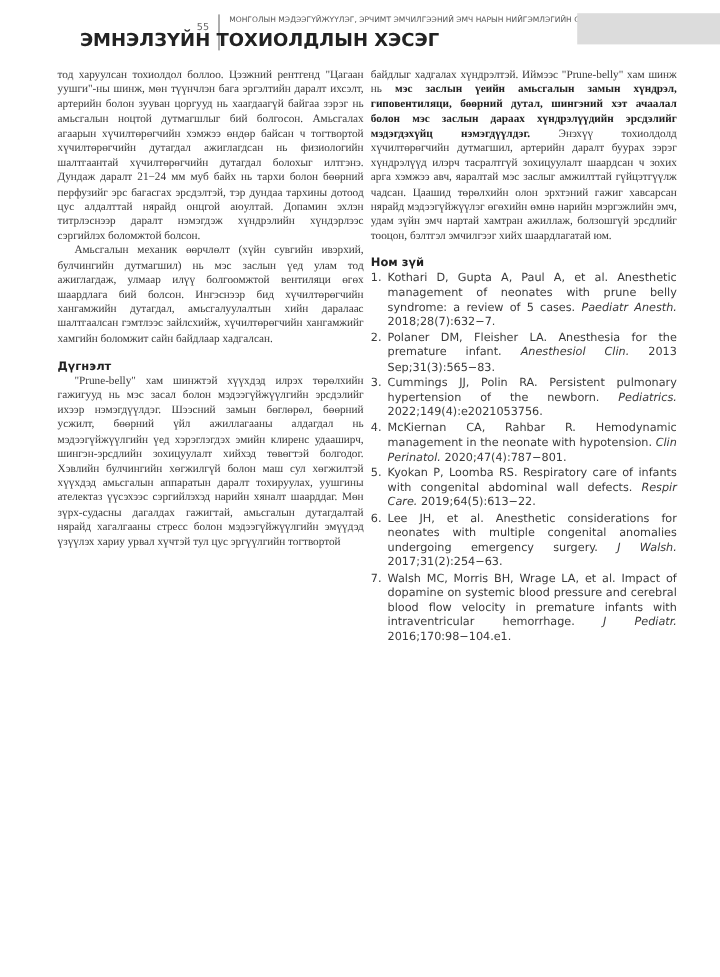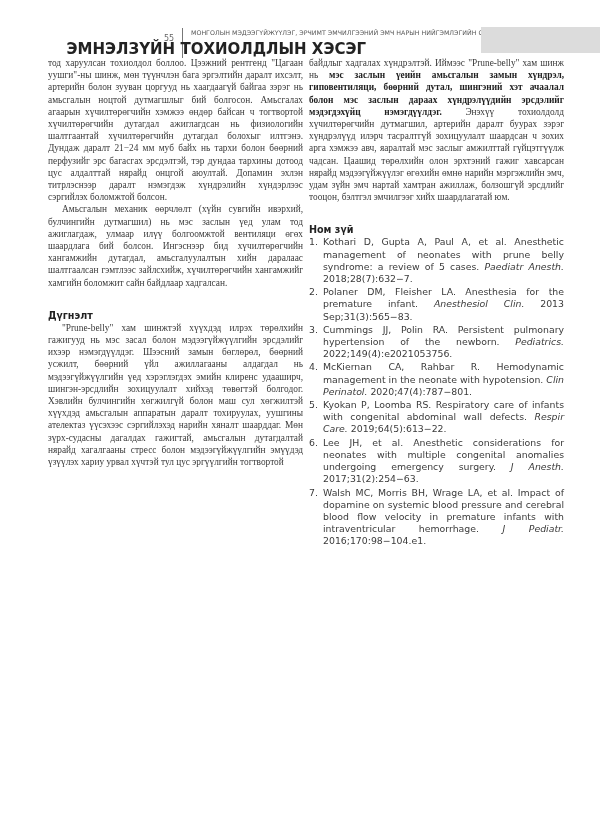--- a/index.html
+++ b/index.html
@@ -1,29 +1,29 @@
 <!DOCTYPE html>
 <html><head>
   <meta charset="utf-8">
   <style>
     html, body { margin: 0; padding: 0; background: #ffffff; }
     body { width: 600px; height: 814px; position: relative; overflow: hidden;
            font-family: "DejaVu Sans", sans-serif; color: #333; }
-    .header { position: absolute; top: 20px; left: 0; width: 492px; height: 40px; }
+    .header { position: absolute; top: 4px; left: 0; width: 492px; height: 40px; }
     .page-num { position: absolute; left: 164px; top: 14px; font-size: 8px; color: #666; }
     .vrule { position: absolute; left: 182px; top: 8px; width: 1px; height: 30px; background: #777; }
     .journal { position: absolute; left: 191px; top: 9px; font-size: 6.3px; color: #555; letter-spacing: 0; white-space: nowrap; }
     .section { position: absolute; right: 126px; top: 20px; font-size: 15px; font-weight: bold; color: #222; white-space: nowrap; }
     .graybar { position: absolute; left: 481px; top: 7px; width: 119px; height: 26px; background: #dcdcdc; }
     .col { position: absolute; top: 57px; width: 255px; font-size: 9.35px; line-height: 12.2px; text-align: justify; color: #3a3a3a; }
     .col.left { left: 48px; }
     .col.right { left: 309px; }
     .col p { margin: 0; font-family: Liberation Serif, serif; }
     .col p.indent { text-indent: 14px; }
-    .col h3 { margin: 20px 0 0 0; font-size: 9.6px; font-weight: bold; color: #222; line-height: 13px; }
+    .col h3 { margin: 10px 0 0 0; font-size: 9.6px; font-weight: bold; color: #222; line-height: 13px; }
     .bold { font-weight: bold; color: #222; }
     ol.refs { margin: 0; padding: 0 0 0 14px; list-style: none; }
     ol.refs li { position: relative; margin: 0 0 1px 0; }
     ol.refs li .num { position: absolute; left: -14px; }
     em { font-style: italic; }
   </style>
 </head>
 <body>
 
 <div class="header">
@@ -43,16 +43,16 @@
 
 <div class="col right">
   <p><span>байдлыг хадгалах хүндрэлтэй. Иймээс "Prune-belly" хам шинж нь </span><span class="bold">мэс заслын үеийн амьсгалын замын хүндрэл, гиповентиляци, бөөрний дутал, шингэний хэт ачаалал болон мэс заслын дараах хүндрэлүүдийн эрсдэлийг мэдэгдэхүйц нэмэгдүүлдэг.</span><span> Энэхүү тохиолдолд хүчилтөрөгчийн дутмагшил, артерийн даралт буурах зэрэг хүндрэлүүд илэрч тасралтгүй зохицуулалт шаардсан ч зохих арга хэмжээ авч, яаралтай мэс заслыг амжилттай гүйцэтгүүлж чадсан. Цаашид төрөлхийн олон эрхтэний гажиг хавсарсан нярайд мэдээгүйжүүлэг өгөхийн өмнө нарийн мэргэжлийн эмч, удам зүйн эмч нартай хамтран ажиллаж, болзошгүй эрсдлийг тооцон, бэлтгэл эмчилгээг хийх шаардлагатай юм.</span></p>
   <h3>Ном зүй</h3>
   <ol class="refs">
     <li><span class="num">1.</span><span>Kothari D, Gupta A, Paul A, et al. Anesthetic management of neonates with prune belly syndrome: a review of 5 cases. </span><em>Paediatr Anesth.</em><span> 2018;28(7):632−7.</span></li>
     <li><span class="num">2.</span><span>Polaner DM, Fleisher LA. Anesthesia for the premature infant. </span><em>Anesthesiol Clin.</em><span> 2013 Sep;31(3):565−83.</span></li>
     <li><span class="num">3.</span><span>Cummings JJ, Polin RA. Persistent pulmonary hypertension of the newborn. </span><em>Pediatrics.</em><span> 2022;149(4):e2021053756.</span></li>
     <li><span class="num">4.</span><span>McKiernan CA, Rahbar R. Hemodynamic management in the neonate with hypotension. </span><em>Clin Perinatol.</em><span> 2020;47(4):787−801.</span></li>
     <li><span class="num">5.</span><span>Kyokan P, Loomba RS. Respiratory care of infants with congenital abdominal wall defects. </span><em>Respir Care.</em><span> 2019;64(5):613−22.</span></li>
-    <li><span class="num">6.</span><span>Lee JH, et al. Anesthetic considerations for neonates with multiple congenital anomalies undergoing emergency surgery. </span><em>J Anesth.</em><span> 2017;31(2):254−63.</span></li>
+    <li><span class="num">6.</span><span>Lee JH, et al. Anesthetic considerations for neonates with multiple congenital anomalies undergoing emergency surgery. </span><em>J Walsh.</em><span> 2017;31(2):254−63.</span></li>
     <li><span class="num">7.</span><span>Walsh MC, Morris BH, Wrage LA, et al. Impact of dopamine on systemic blood pressure and cerebral blood flow velocity in premature infants with intraventricular hemorrhage. </span><em>J Pediatr.</em><span> 2016;170:98−104.e1.</span></li>
   </ol>
 </div>
 
 </body></html>

